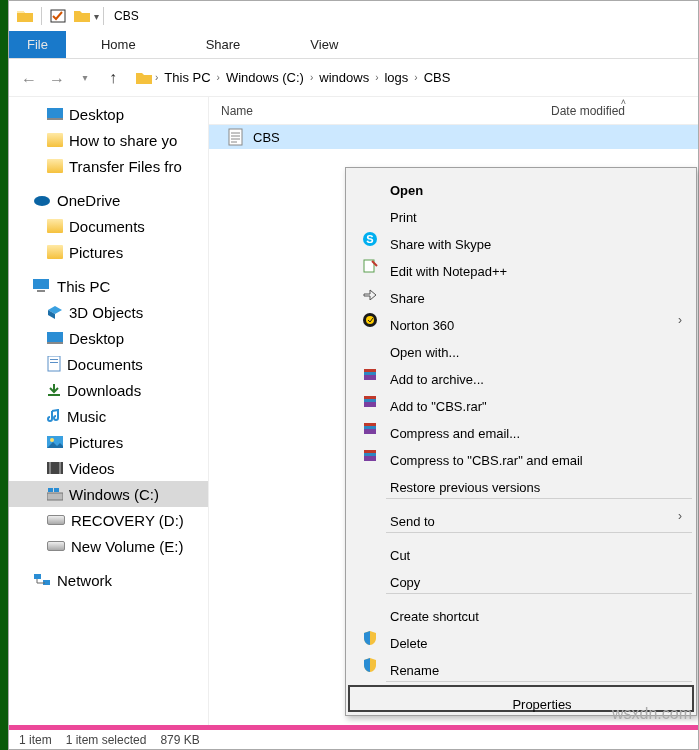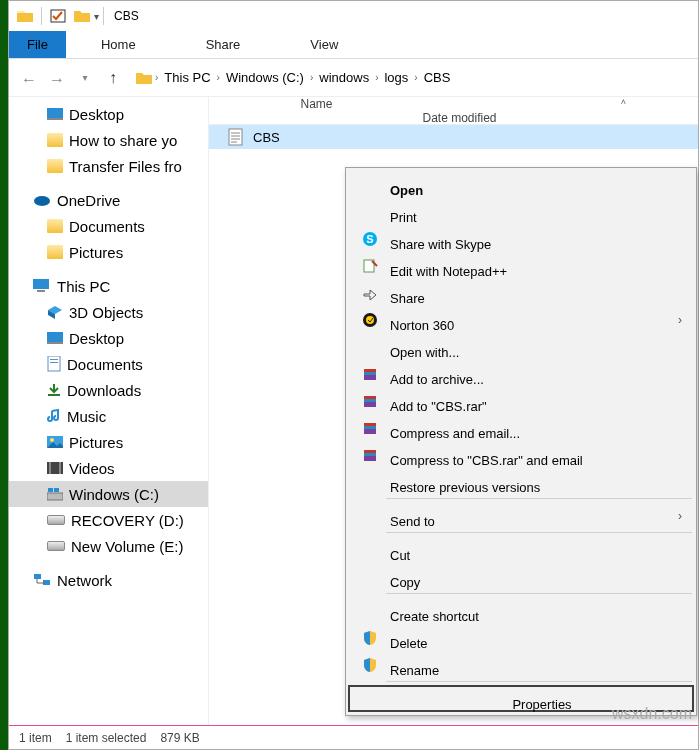--- a/index.html
+++ b/index.html
@@ -5,58 +5,58 @@
   * { box-sizing: border-box; margin: 0; padding: 0; font-family: "Segoe UI", Arial, sans-serif; }
   body { width: 699px; height: 750px; background: #0a5a0a; overflow: hidden; }
   .window { position: absolute; left: 8px; top: 0; width: 691px; height: 750px; background: #fff; border: 1px solid #aaa; }
   
   .titlebar { height: 30px; display: flex; align-items: center; padding: 0 4px; background: #fff; }
   .tb-icon { width: 16px; height: 14px; margin: 0 4px; }
   .tb-sep { width: 1px; height: 18px; background: #ccc; margin: 0 4px; }
   .tb-title { font-size: 12px; margin-left: 6px; }
   
   .ribbon { height: 28px; display: flex; align-items: stretch; border-bottom: 1px solid #ddd; }
-  .file-tab { background: #1979ca; color: #000000; font-size: 13px; padding: 0 18px; display: flex; align-items: center; }
+  .file-tab { background: #1979ca; color: #e5e5e5; font-size: 13px; padding: 0 18px; display: flex; align-items: center; }
   .ribbon-tab { font-size: 13px; padding: 0 35px; display: flex; align-items: center; color: #222; }
   
   .navbar { height: 38px; display: flex; align-items: center; padding: 0 6px; border-bottom: 1px solid #eee; }
   .nav-btn { width: 28px; height: 28px; display: flex; align-items: center; justify-content: center; color: #888; font-size: 16px; }
   .nav-btn.enabled { color: #333; }
   .addr { display: flex; align-items: center; margin-left: 8px; font-size: 13px; }
   .addr .crumb { padding: 0 4px; }
   .addr .chev { color: #666; padding: 0 2px; font-size: 10px; }
   
   .body { display: flex; height: calc(100% - 30px - 28px - 38px - 24px); }
   .tree { width: 200px; border-right: 1px solid #eee; overflow-y: scroll; font-size: 15px; padding-top: 4px; position: relative; }
   .tree-item { display: flex; align-items: center; height: 26px; padding-left: 38px; gap: 6px; white-space: nowrap; }
   .tree-item.top { padding-left: 24px; margin-top: 8px; }
   .tree-item.sel { background: #d9d9d9; }
   .folder-icon { width: 16px; height: 14px; background: linear-gradient(#ffe9a6,#f5c13d); border-radius: 1px; }
   .disk-icon { width: 18px; height: 10px; background: linear-gradient(#eee,#aaa); border: 1px solid #888; border-radius: 2px; }
   
   .filelist { flex: 1; position: relative; }
-  .cols { display: flex; height: 28px; align-items: center; border-bottom: 1px solid #eee; font-size: 12px; color: #444; flex-direction: column; }
+  .cols { display: flex; height: 28px; align-items: center; border-bottom: 1px solid #eee; font-size: 12px; color: #444; }
   .col-name { width: 330px; padding-left: 12px; }
   .col-date { flex: 1; padding-left: 12px; }
   .sort-ind { width: 100%; text-align: center; color: #666; font-size: 9px; position: absolute; top: 0; left: 170px; }
   .row { display: flex; align-items: center; height: 24px; font-size: 13px; }
   .row.sel { background: #cce8ff; }
   .row .ficon { margin-left: 18px; width: 18px; height: 18px; }
   .row .fname { margin-left: 8px; }
   
   .ctx { position: absolute; left: 336px; top: 166px; width: 352px; background: #f2f2f2; border: 1px solid #a0a0a0; box-shadow: 2px 3px 6px rgba(0,0,0,.25); font-size: 13px; padding: 3px 2px; }
   .ctx-item { display: flex; align-items: center; height: 27px; padding-left: 12px; }
   .ctx-item .cicon { width: 20px; height: 18px; margin-right: 10px; display: flex; align-items: center; justify-content: center; }
   .ctx-item .ctext { flex: 1; margin-top: 12px; }
   .ctx-item .arrow { width: 16px; color: #555; font-size: 12px; }
   .ctx-item.bold { font-weight: 600; }
   .ctx-sep { height: 1px; background: #d0d0d0; margin: 3px 2px 3px 38px; }
   .ctx-highlight { border: 2px solid #404040; text-align: center; }
   
-  .status { position: absolute; bottom: 0; left: 0; right: 0; height: 24px; display: flex; align-items: center; padding: 0 10px; font-size: 12px; color: #444; border-top: 1px solid #ec4899; gap: 14px; }
+  .status { position: absolute; bottom: 0; left: 0; right: 0; height: 24px; display: flex; align-items: center; padding: 0 10px; font-size: 12px; color: #444; border-top: 5px solid #ec4899; gap: 14px; }
   .watermark { position: absolute; right: 6px; bottom: 26px; font-size: 16px; color: #aaa; }
   
   .tree::-webkit-scrollbar { width: 16px; }
   .tree::-webkit-scrollbar-thumb { background: #c2c2c2; }
   .tree::-webkit-scrollbar-track { background: #f0f0f0; }
 </style>
 </head>
 <body>
 
 <div class="window">

